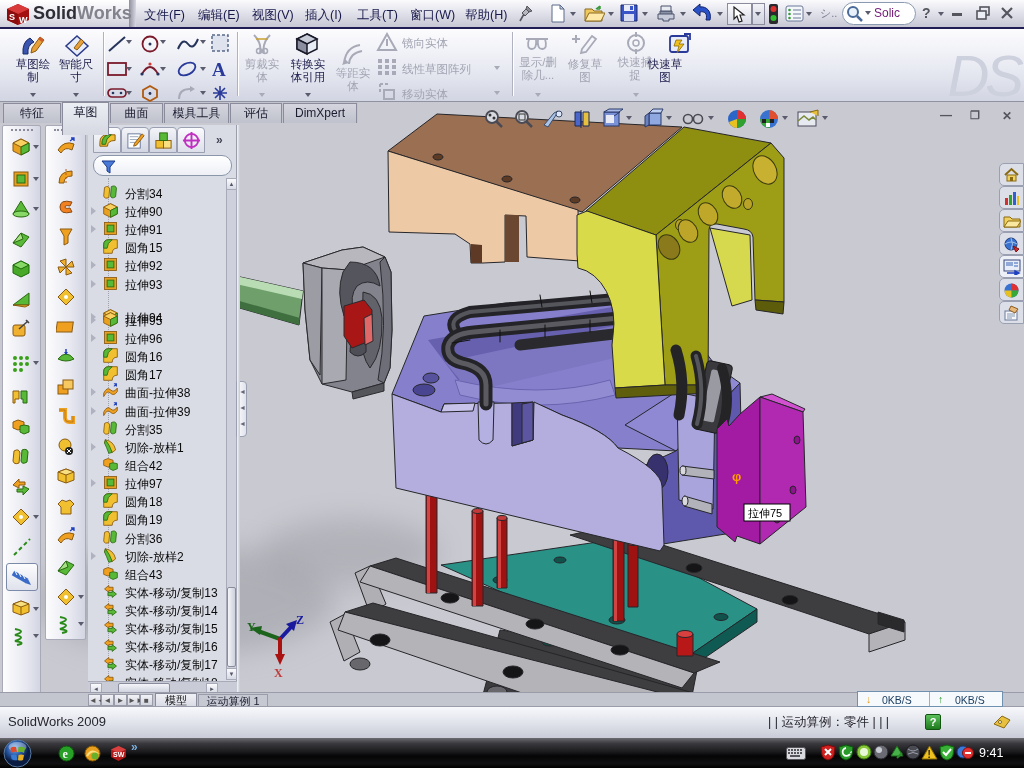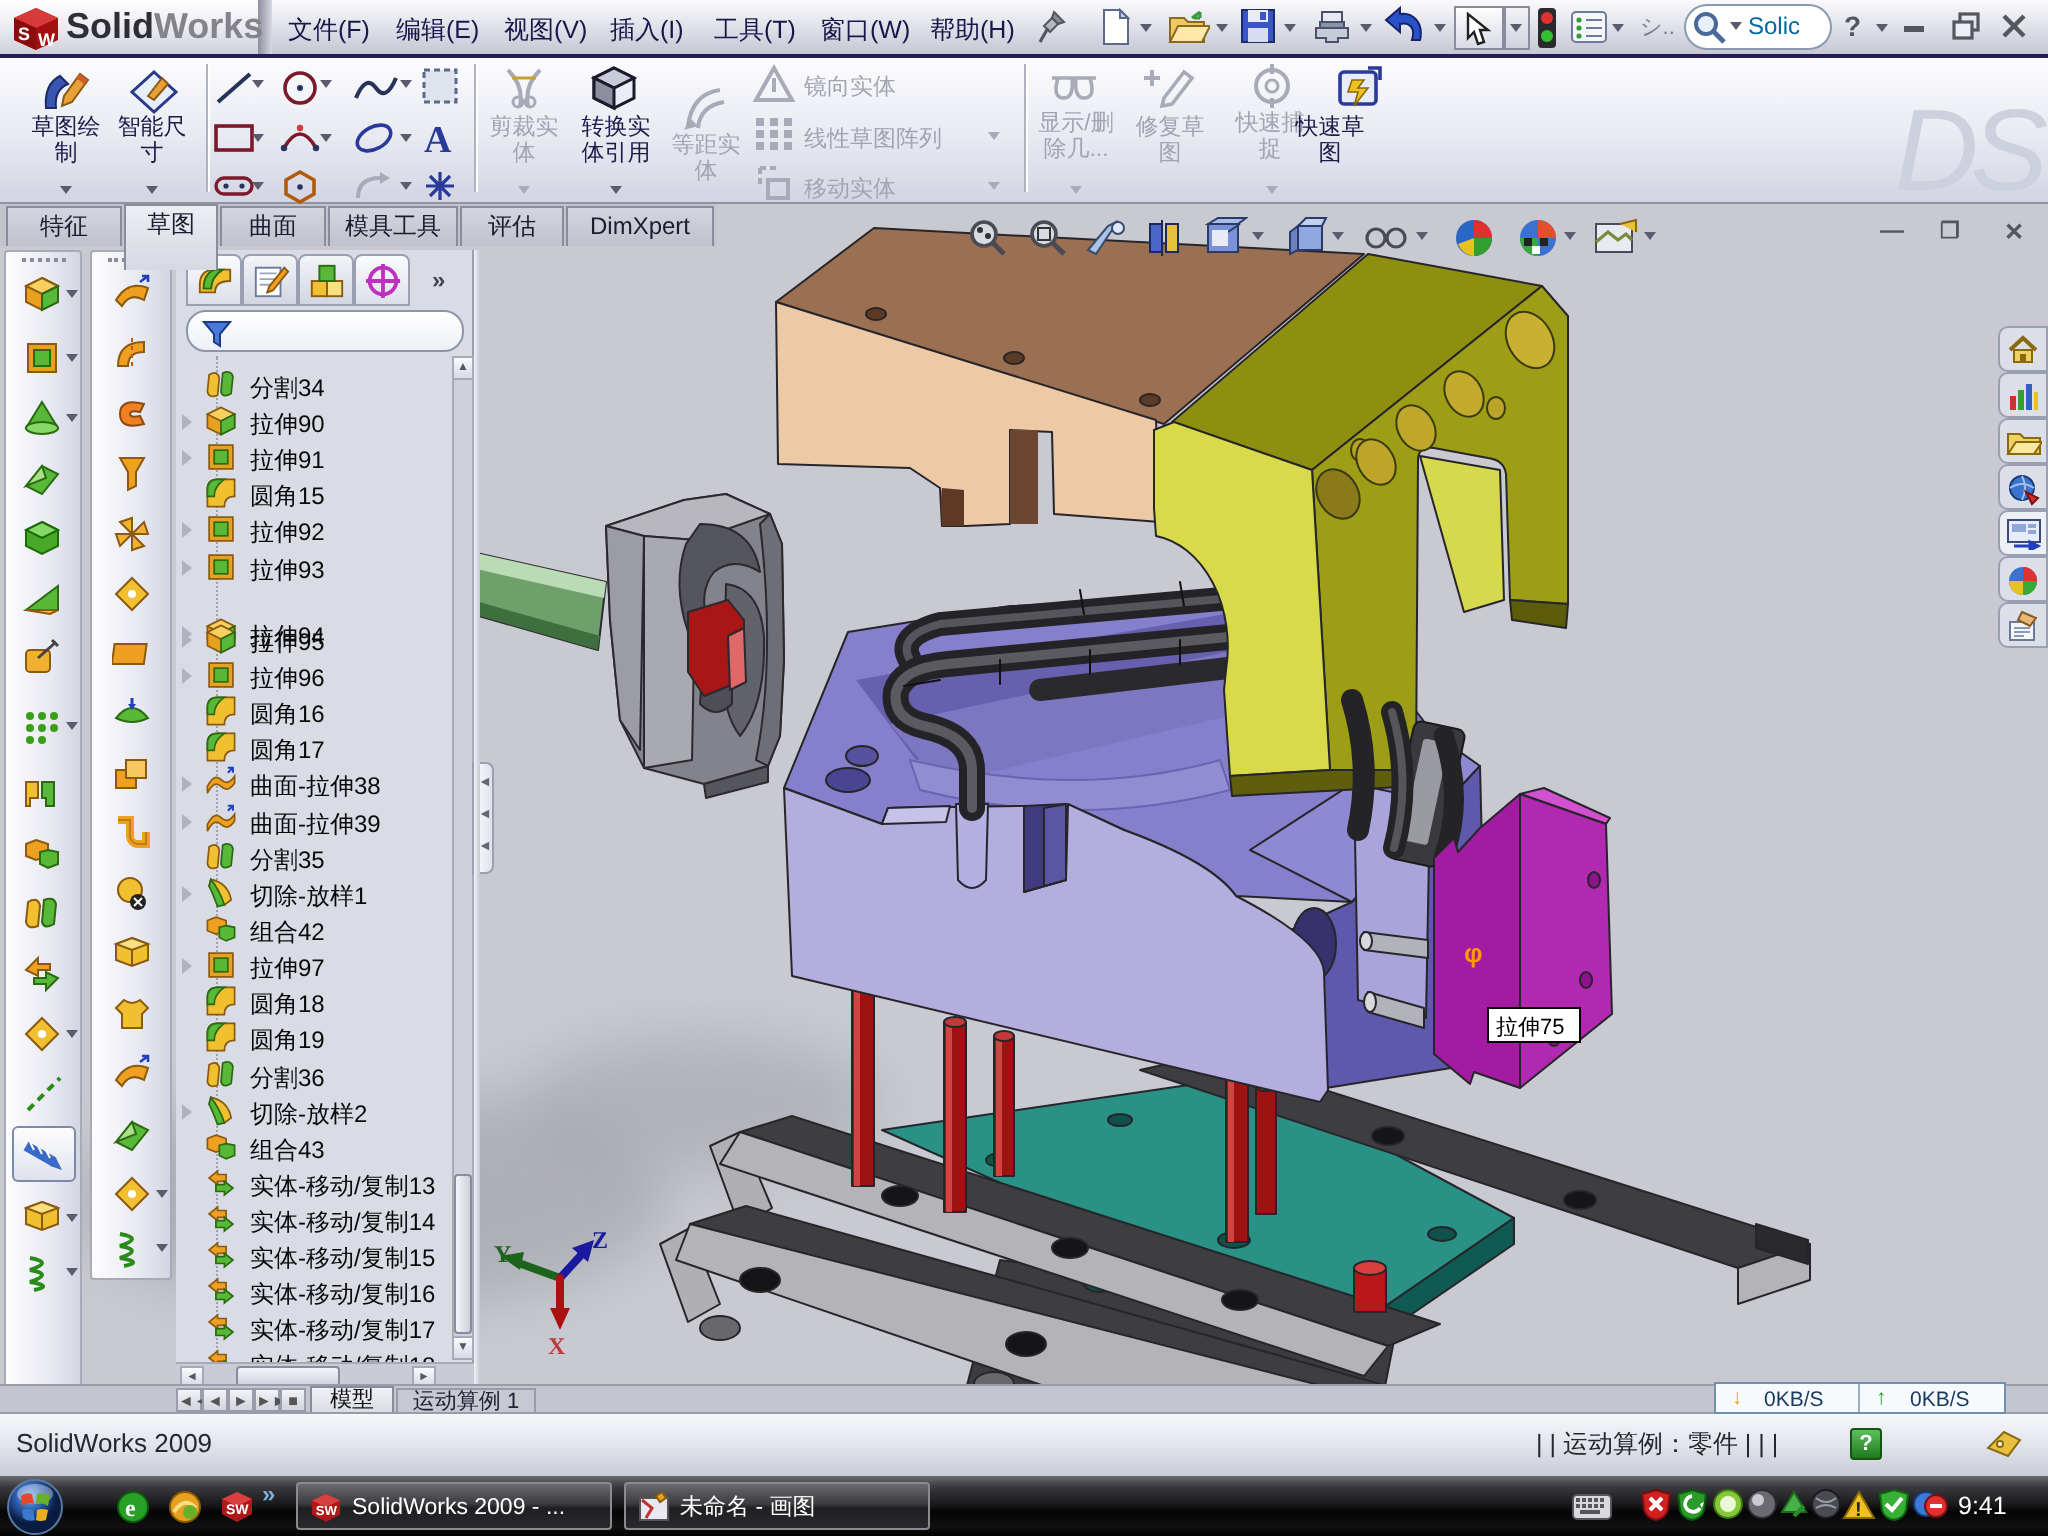--- a/index.html
+++ b/index.html
@@ -438,21 +438,21 @@
         <path d="M8,5 h8 M8,9 h8 M8,13 h8" stroke="#6a7a9a"></path>
       </svg>
  <span class="abs caret" style="left:290px;top:12px"></span>
  <span class="abs" style="left:304px;top:6px;color:#7a7c8e;font-size:11px">シ..</span>
  <span class="abs" style="left:326px;top:2px;width:74px;height:23px;background:#fff;border:1px solid #8a9ab0;border-radius:12px"></span>
  <svg class="abs" style="left:330px;top:5px" width="18" height="18" viewBox="0 0 18 18">
         <circle cx="7" cy="7" r="5" fill="#e8f0fa" stroke="#4a6a9a" stroke-width="2"></circle>
         <line x1="11" y1="11" x2="16" y2="16" stroke="#4a6a9a" stroke-width="2.5"></line>
       </svg>
  <span class="abs caret" style="left:349px;top:11px"></span>
- <span class="abs" style="left:358px;top:6px;font-size:12px;color:#0369a1">Solic</span>
+ <span class="abs" style="left:358px;top:6px;font-size:12px;color:#701a75">Solic</span>
  <span class="abs" style="left:406px;top:5px;font-size:14px;font-weight:bold;color:#55555e">?</span>
  <span class="abs caret" style="left:422px;top:12px"></span>
  <span class="abs" style="left:436px;top:13px;width:10px;height:3px;background:#55555e"></span>
  <svg class="abs" style="left:460px;top:6px" width="14" height="14" viewBox="0 0 14 14">
         <rect x="4" y="1" width="9" height="8" fill="none" stroke="#55555e" stroke-width="1.6"></rect>
         <rect x="1" y="5" width="9" height="8" fill="#eceff5" stroke="#55555e" stroke-width="1.6"></rect>
       </svg>
  <svg class="abs" style="left:484px;top:6px" width="14" height="14" viewBox="0 0 14 14">
         <path d="M2,2 L12,12 M12,2 L2,12" stroke="#55555e" stroke-width="2.2"></path>
       </svg>
@@ -1137,36 +1137,20 @@
         <circle cx="8.5" cy="8.5" r="7.5" fill="#e8a020" stroke="#8a5a00"></circle>
         <path d="M3,11 Q8,3 14,9" stroke="#f8e080" stroke-width="2" fill="none"></path>
         <circle cx="11" cy="11" r="3.5" fill="#68b02a"></circle>
       </svg>
  <svg class="abs" style="left:110px;top:7px" width="17" height="17" viewBox="0 0 17 17">
         <polygon points="8.5,1 16,4.5 16,12 8.5,16 1,12 1,4.5" fill="#b01818"></polygon>
         <polygon points="8.5,1 16,4.5 8.5,8 1,4.5" fill="#d84040"></polygon>
         <text x="3" y="12" font-size="7" font-weight="bold" fill="#fff">SW</text>
       </svg>
  <span class="abs" style="left:131px;top:2px;color:#7ab0e0;font-size:12px;font-weight:bold">»</span>
- <div class="tbtn abs" style="left:148px;width:158px">
-  <svg class="abs" style="left:6px;top:4px" width="16" height="16" viewBox="0 0 17 17">
-          <polygon points="8.5,1 16,4.5 16,12 8.5,16 1,12 1,4.5" fill="#b01818"></polygon>
-          <polygon points="8.5,1 16,4.5 8.5,8 1,4.5" fill="#d84040"></polygon>
-          <text x="3" y="12" font-size="7" font-weight="bold" fill="#fff">SW</text>
-        </svg>
-  <span class="abs" style="left:27px;top:1px">SolidWorks 2009 - ...</span>
- </div>
- <div class="tbtn abs" style="left:312px;width:153px">
-  <svg class="abs" style="left:6px;top:4px" width="16" height="16" viewBox="0 0 16 16">
-          <rect x="1" y="3" width="14" height="11" fill="#e8e8f0" stroke="#555"></rect>
-          <path d="M2,4 l5,4 l-3,5" stroke="#c03030" fill="none" stroke-width="1.5"></path>
-          <path d="M9,2 l3,-2 l2,3 l-3,2 z" fill="#e8a020" stroke="#8a5a10"></path>
-        </svg>
-  <span class="abs" style="left:27px;top:1px">未命名 - 画图</span>
- </div>
  <svg class="abs" style="left:786px;top:9px" width="20" height="13" viewBox="0 0 20 13">
         <rect x="0.5" y="0.5" width="19" height="12" rx="2" fill="#d8dade" stroke="#55555a"></rect>
         <g fill="#55555a">
           <rect x="2" y="2" width="2" height="2"></rect>
           <rect x="5" y="2" width="2" height="2"></rect>
           <rect x="8" y="2" width="2" height="2"></rect>
           <rect x="11" y="2" width="2" height="2"></rect>
           <rect x="14" y="2" width="2" height="2"></rect>
           <rect x="2" y="5" width="2" height="2"></rect>
           <rect x="5" y="5" width="2" height="2"></rect>

